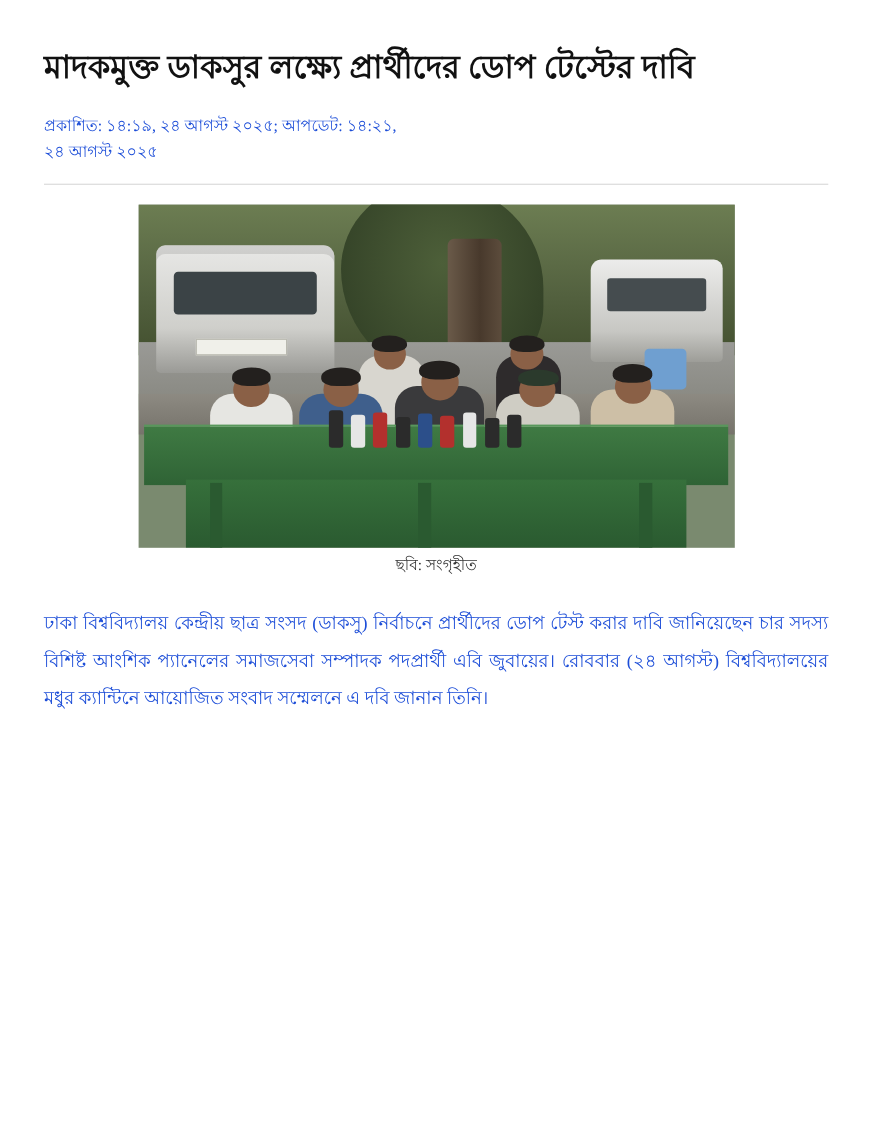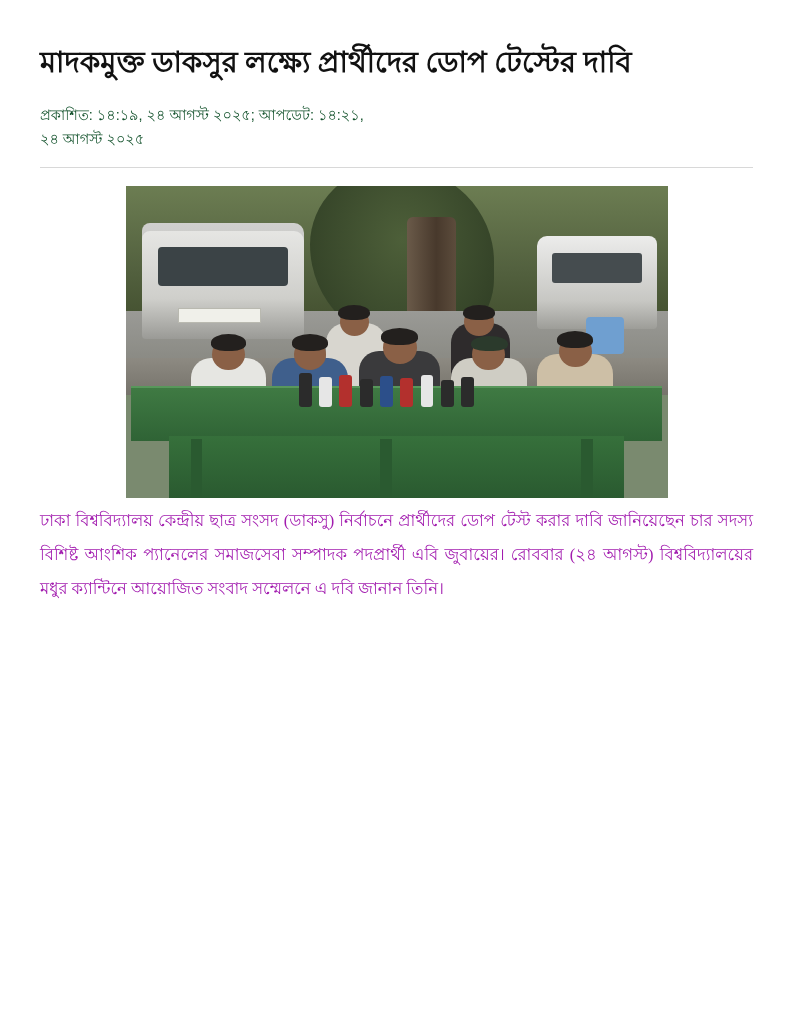--- a/index.html
+++ b/index.html
@@ -35,24 +35,24 @@
     letter-spacing: 0.1px;
   }
   .byline {
     font-family: "Liberation Serif", serif;
     font-size: 15px;
     font-weight: bold;
     color: #222222;
     margin: 0 0 10px 44px;
   }
   .meta {
-    font-family: Liberation Sans, sans-serif;
+    font-family: Liberation Serif, serif;
     font-size: 14.5px;
     line-height: 1.62;
-    color: #14532d;
+    color: #1d4ed8;
     margin: 0 0 16px 0;
     max-width: 330px;
   }
   .divider {
     height: 1px;
     background: #d8d8d8;
     border: 0;
     margin: 0 0 18px 0;
   }
   .figure {
@@ -157,21 +157,21 @@
     font-family: "Liberation Serif", serif;
     font-size: 14px;
     color: #333333;
     text-align: center;
     margin: 4px 0 24px 0;
   }
   .body-text {
     font-family: "Liberation Serif", serif;
     font-size: 16.5px;
     line-height: 2.05;
-    color: #a21caf;
+    color: #1d4ed8;
     text-align: justify;
     margin: 0;
   }
 </style>
 </head>
 <body>
 
 <div class="page">
   <article class="article">
 
@@ -240,18 +240,19 @@
           <div class="ph-mic white" style="left:11%; height:88%;"></div>
           <div class="ph-mic red" style="left:22%; height:96%;"></div>
           <div class="ph-mic" style="left:33%; height:82%;"></div>
           <div class="ph-mic blue" style="left:44%; height:92%;"></div>
           <div class="ph-mic red" style="left:55%; height:86%;"></div>
           <div class="ph-mic white" style="left:66%; height:94%;"></div>
           <div class="ph-mic" style="left:77%; height:80%;"></div>
           <div class="ph-mic" style="left:88%; height:90%;"></div>
         </div>
       </div>
+      <figcaption class="caption">ছবি: সংগৃহীত</figcaption>
     </figure>
 
     <p class="body-text">ঢাকা বিশ্ববিদ্যালয় কেন্দ্রীয় ছাত্র সংসদ (ডাকসু) নির্বাচনে প্রার্থীদের ডোপ টেস্ট করার দাবি জানিয়েছেন চার সদস্য বিশিষ্ট আংশিক প্যানেলের সমাজসেবা সম্পাদক পদপ্রার্থী এবি জুবায়ের। রোববার (২৪ আগস্ট) বিশ্ববিদ্যালয়ের মধুর ক্যান্টিনে আয়োজিত সংবাদ সম্মেলনে এ দবি জানান তিনি।</p>
 
   </article>
 </div>
 
 </body></html>

